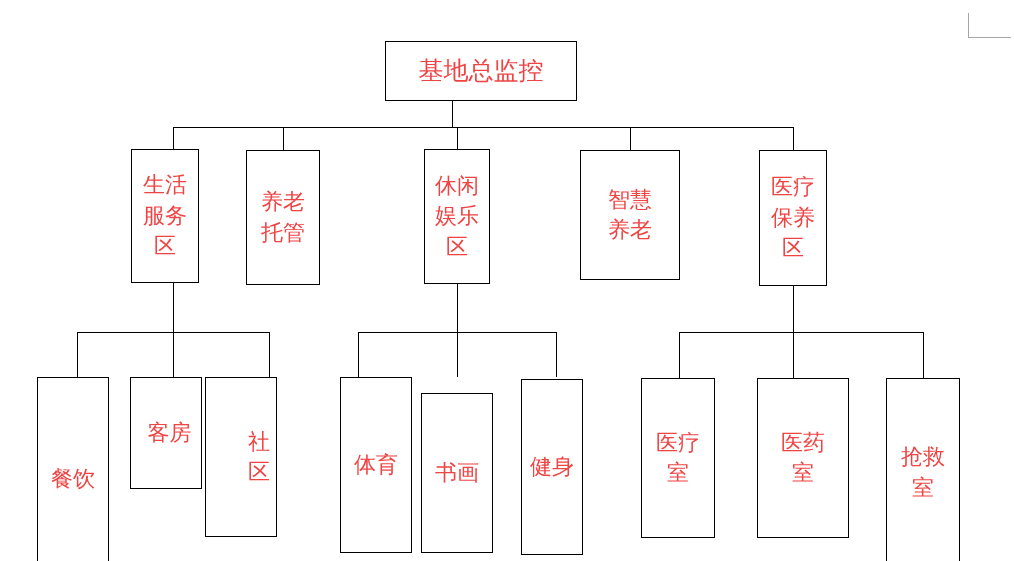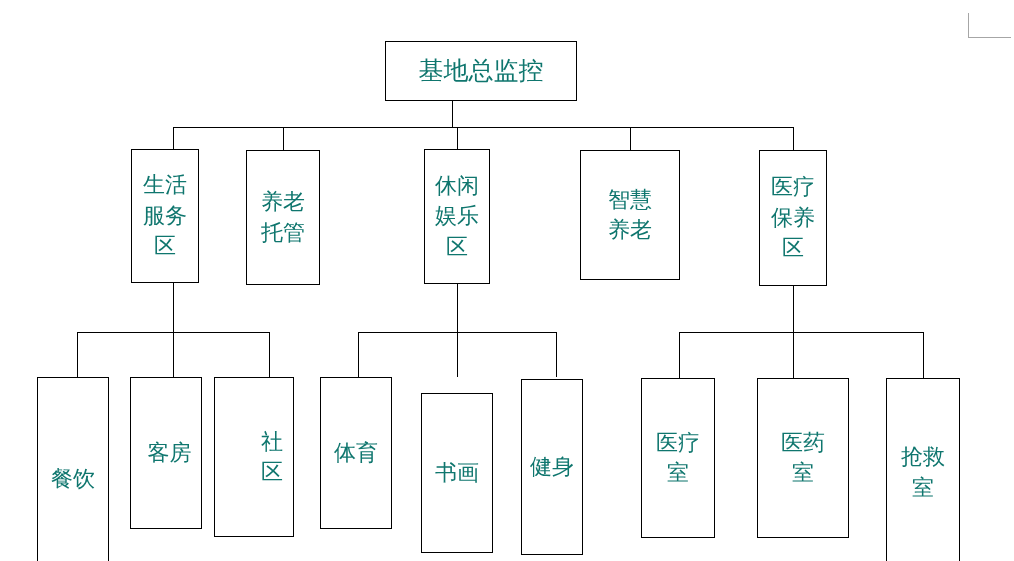--- a/index.html
+++ b/index.html
@@ -19,21 +19,21 @@
   }
   .node {
     position: absolute;
     border: 1px solid #000000;
     background: #ffffff;
     box-sizing: border-box;
     display: flex;
     align-items: center;
     justify-content: center;
     text-align: center;
-    color: #0f766e;
+    color: #ef4444;
     line-height: 1.38;
     white-space: pre-line;
   }
   .node-root {
     font-size: 25px;
   }
   .node-l2 {
     font-size: 22px;
   }
   .node-l3 {
@@ -93,23 +93,23 @@
 托管</div>
       <div class="node node-l2" style="left: 424px; top: 149px; width: 66px; height: 135px;">休闲
 娱乐
 区</div>
       <div class="node node-l2" style="left: 580px; top: 150px; width: 100px; height: 130px;">智慧
 养老</div>
       <div class="node node-l2" style="left: 759px; top: 150px; width: 68px; height: 136px;">医疗
 保养
 区</div>
       <div class="node node-l3" style="left: 37px; top: 377px; width: 72px; height: 204px;">餐饮</div>
-      <div class="node node-l3" style="left: 130px; top: 377px; width: 72px; height: 152px; padding-left: 7px;">客房</div>
-      <div class="node node-l3" style="left: 214px; top: 377px; width: 80px; height: 160px; padding-left: 36px;">社区</div>
-      <div class="node node-l3" style="left: 320px; top: 377px; width: 72px; height: 152px;">体育</div>
+      <div class="node node-l3" style="left: 130px; top: 377px; width: 72px; height: 112px; padding-left: 7px;">客房</div>
+      <div class="node node-l3" style="left: 205px; top: 377px; width: 72px; height: 160px; padding-left: 36px;">社区</div>
+      <div class="node node-l3" style="left: 340px; top: 377px; width: 72px; height: 176px;">体育</div>
       <div class="node node-l3" style="left: 421px; top: 377px; width: 72px; height: 160px; margin-top: 16px;">书画</div>
       <div class="node node-l3" style="left: 521px; top: 379px; width: 62px; height: 176px;">健身</div>
       <div class="node node-l3" style="left: 641px; top: 378px; width: 74px; height: 160px;">医疗
 室</div>
       <div class="node node-l3" style="left: 757px; top: 378px; width: 92px; height: 160px;">医药
 室</div>
       <div class="node node-l3" style="left: 886px; top: 378px; width: 74px; height: 189px;">抢救
 室</div>
     </div>
 

